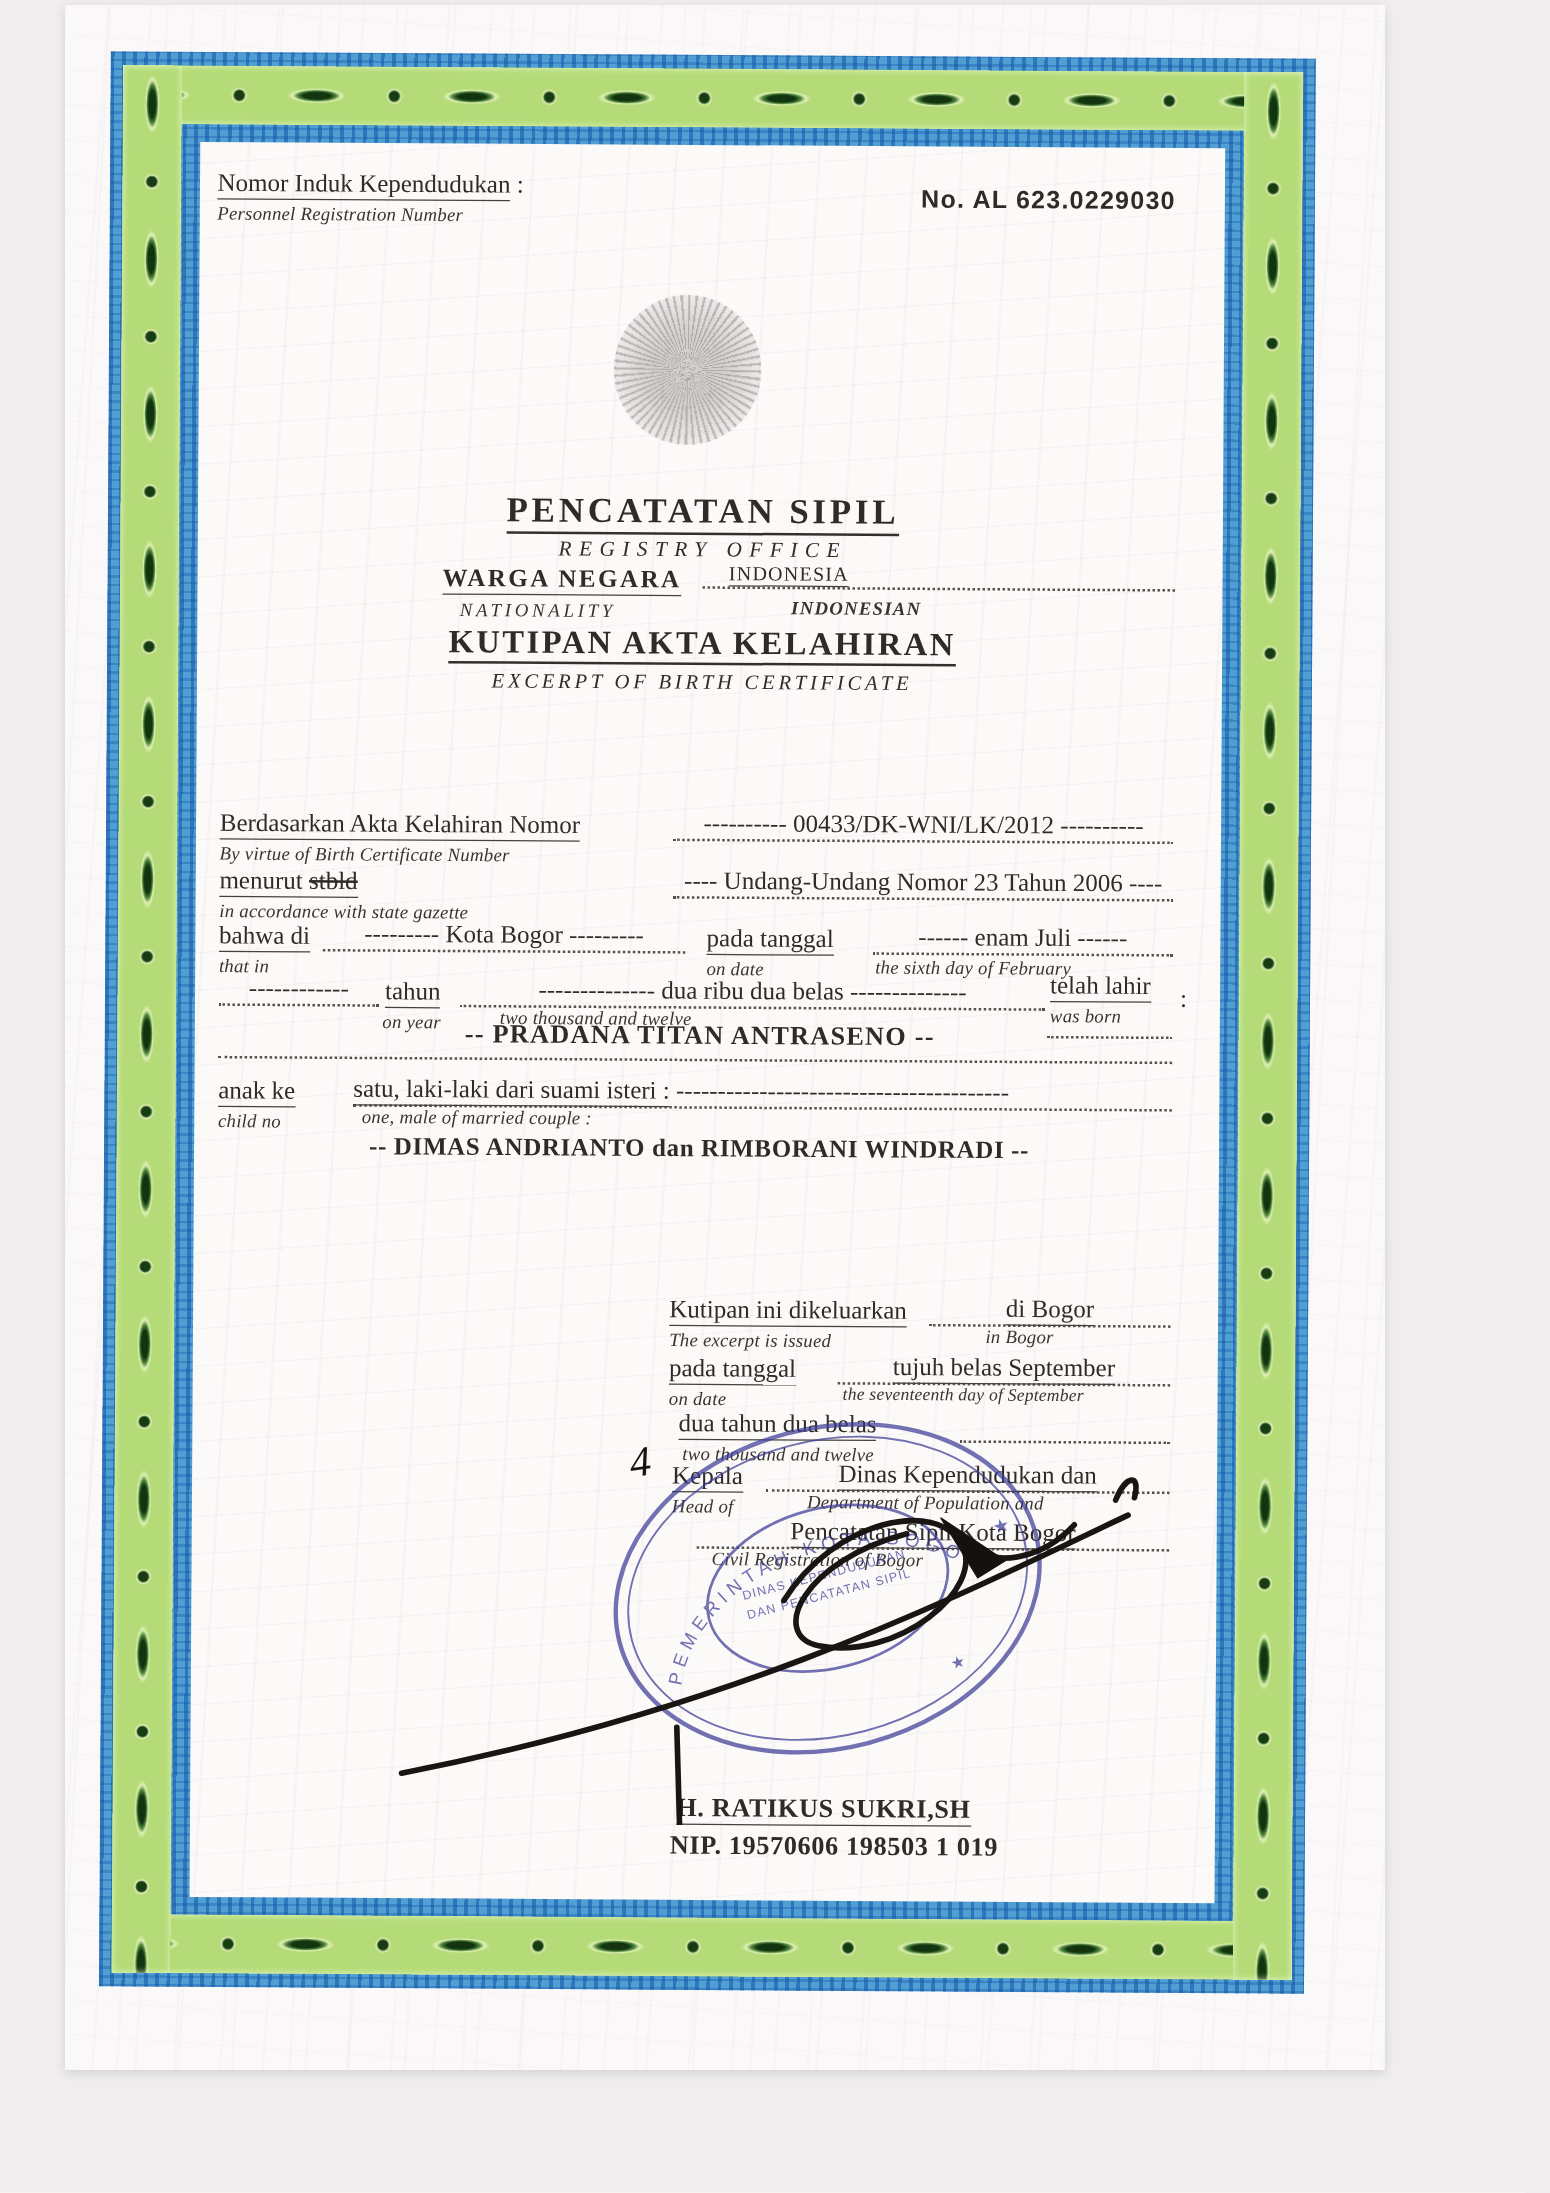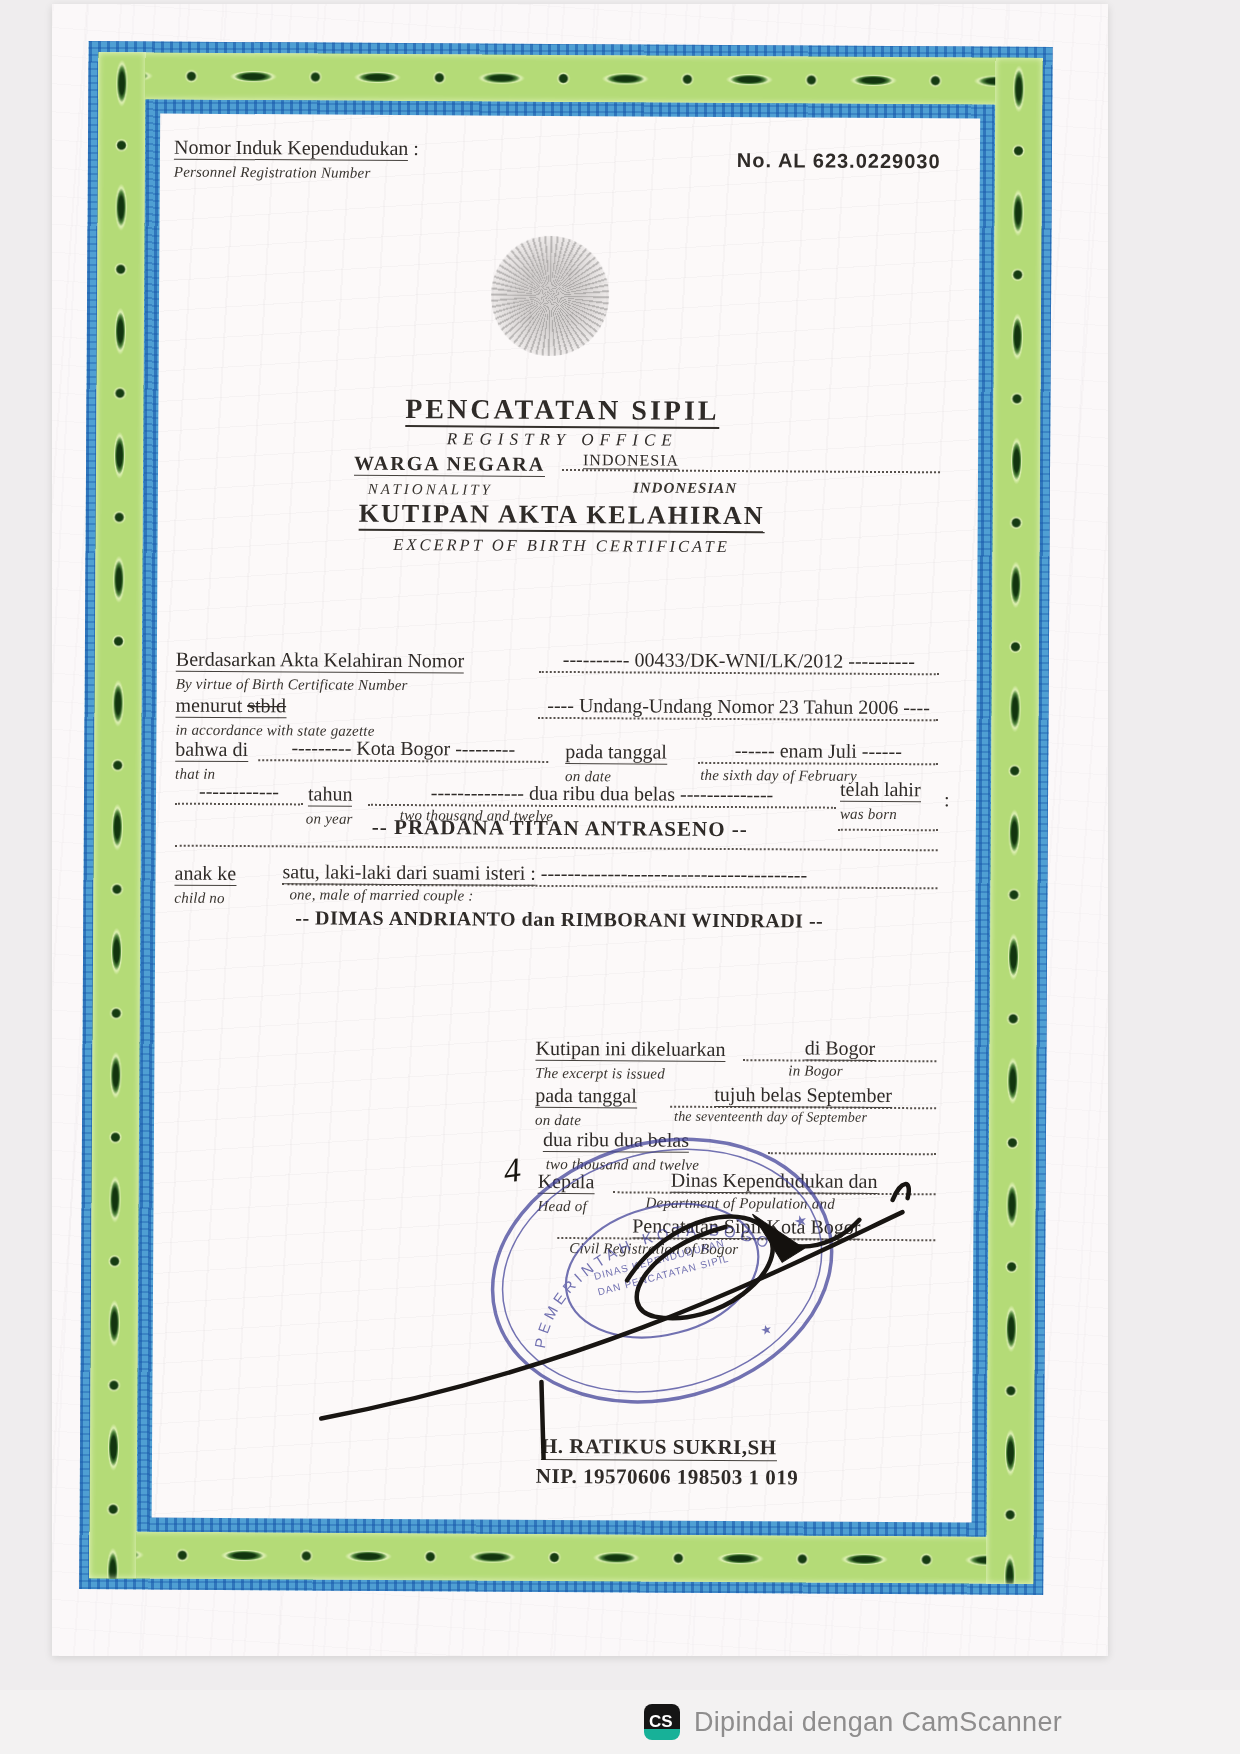--- a/index.html
+++ b/index.html
@@ -194,21 +194,21 @@
     <div class="abs lab" id="i1-label"><span class="u">Kutipan ini dikeluarkan</span></div>
     <div class="abs en" id="i1-en">The excerpt is issued</div>
     <div class="abs val" id="i1-val"><span class="u">di Bogor</span></div>
     <div class="abs en" id="i1-val-en">in Bogor</div>
 
     <div class="abs lab" id="i2-label"><span class="u">pada tanggal</span></div>
     <div class="abs en" id="i2-en">on date</div>
     <div class="abs val" id="i2-val"><span class="u">tujuh belas September</span></div>
     <div class="abs en" id="i2-val-en">the seventeenth day of September</div>
 
-    <div class="abs lab" id="i3-val"><span class="u">dua ribu dua belas</span></div>
+    <div class="abs lab" id="i3-val"><span class="u">dua tahun dua belas</span></div>
     <div class="abs en" id="i3-en">two thousand and twelve</div>
     <div class="abs dotline" id="i3-dots"></div>
 
     <div class="abs lab" id="i4-head"><span class="u">Kepala</span></div>
     <div class="abs en" id="i4-head-en">Head of</div>
     <div class="abs val" id="i4-dept"><span class="u">Dinas Kependudukan dan</span></div>
     <div class="abs en" id="i4-dept-en">Department of Population and</div>
     <div class="abs val" id="i5-dept"><span class="u">Pencatatan Sipil Kota Bogor</span></div>
     <div class="abs en" id="i5-en">Civil Registration of Bogor</div>
 
@@ -233,17 +233,13 @@
         <path d="M 605 90 C 480 150, 300 245, 25 300"></path>
         <path d="M 330 160 C 370 95, 452 78, 472 114 C 492 150, 420 208, 358 196 C 318 188, 345 128, 428 106"></path>
         <path d="M 472 114 C 502 136, 540 122, 562 98"></path>
         <path d="M 595 78 c 8 -20, 20 -22, 15 -2"></path>
         <path d="M 245 262 l 3 88"></path>
         <path d="M 455 93 l 30 48 l 22 -14 z" fill="#14110e" stroke-width="1"></path>
       </g>
     </svg>
   </div>
 
-  <div id="cs-footer">
-    <div id="cs-icon">CS</div>
-    <div id="cs-text">Dipindai dengan CamScanner</div>
-  </div>
 </div>
 
 </body></html>

